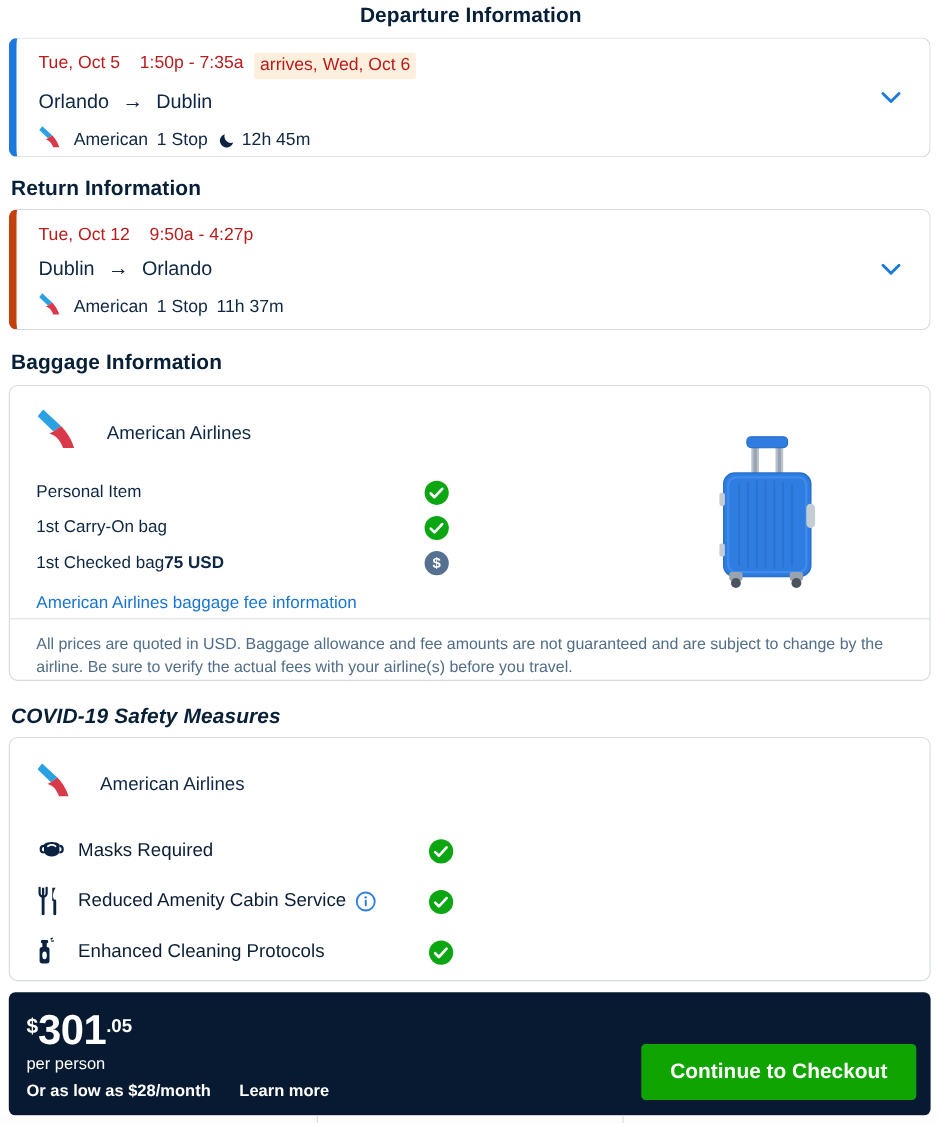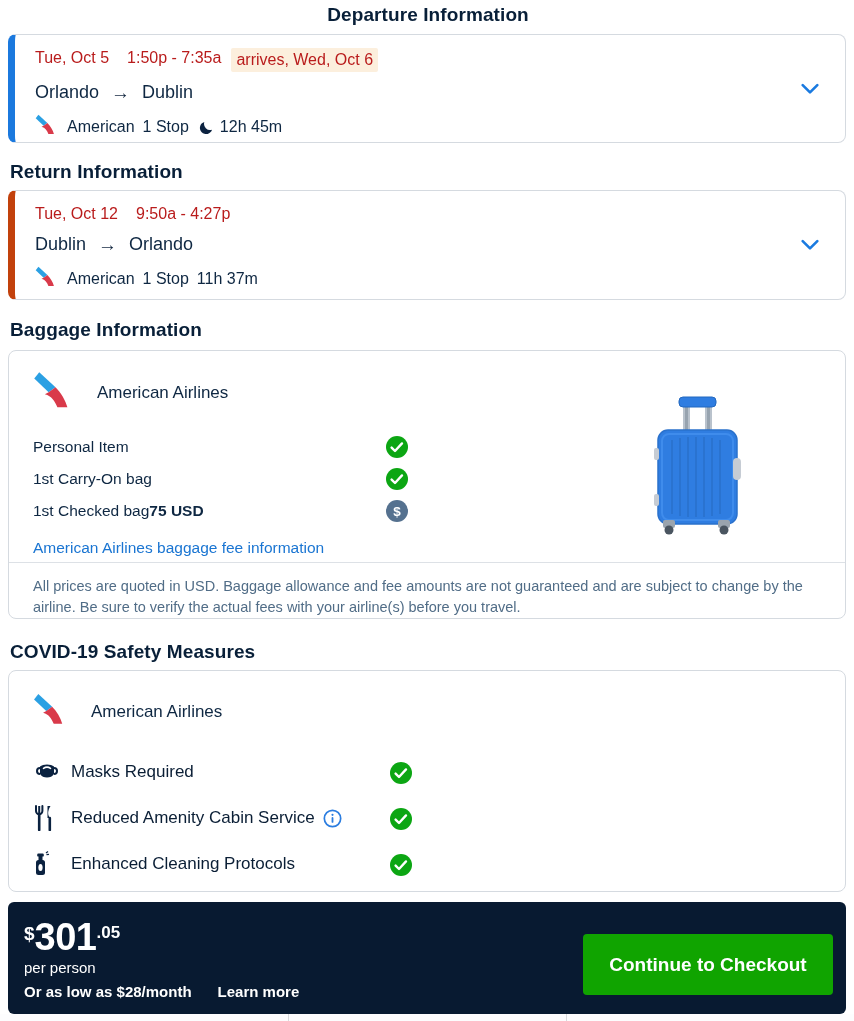--- a/index.html
+++ b/index.html
@@ -13,21 +13,21 @@
 
   .section-title {
     font-size: 19px;
     font-weight: 700;
     color: #081f38;
     letter-spacing: .1px;
   }
   .t-dep { margin: 4px 0 8px 2px; text-align: center; }
   .t-ret { margin: 18px 0 7px 2px; }
   .t-bag { margin: 19px 0 9px 2px; }
-  .t-cov { margin: 22px 0 7px 2px; }
+  .t-cov { margin: 22px 0 7px 2px; font-style: italic; }
 
   .card {
     position: relative;
     background: #fff;
     border: 1px solid #d5dae0;
     border-radius: 8px;
     width: 100%;
   }
   .flight-card { padding: 13px 46px 13px 20px; }
   .flight-card.dep { border-left: 7px solid #1b79de; height: 109px; }
@@ -95,22 +95,22 @@
     display: flex; flex-direction: column;
   }
   .price-row { display: flex; align-items: flex-start; }
   .price-cur { font-size: 19px; font-weight: 800; margin-top: 3px; }
   .price-whole { font-size: 38px; line-height: 34px; font-weight: 800; letter-spacing: -0.5px; }
   .price-cents { font-size: 17px; font-weight: 800; margin-top: 3px; }
   .per-person { font-size: 15px; margin-top: 5px; font-weight: 500; }
   .finance-row { margin-top: auto; display: flex; align-items: center; font-size: 15px; font-weight: 600; }
   .learn-more { margin-left: 26px; cursor: pointer; }
   .checkout-btn {
-    position: absolute; right: 13px; top: 32px;
-    width: 250px; height: 61px;
+    position: absolute; right: 13px; top: 47px;
+    width: 250px; height: 51px;
     background: #10a400; color: #fff;
     border: none; border-radius: 4px;
     font-family: "Liberation Sans", sans-serif;
     font-size: 19px; font-weight: 700;
     cursor: pointer;
   }
 
   
   .bottom-strip { position: relative; height: 8px; width: 854px; margin-left: -8px; border-bottom: 1px solid #e3e5e8; background:#fdfdfe;}
   .strip-line { position: absolute; top: 0; width: 1px; height: 8px; background: #d8dadd; }

